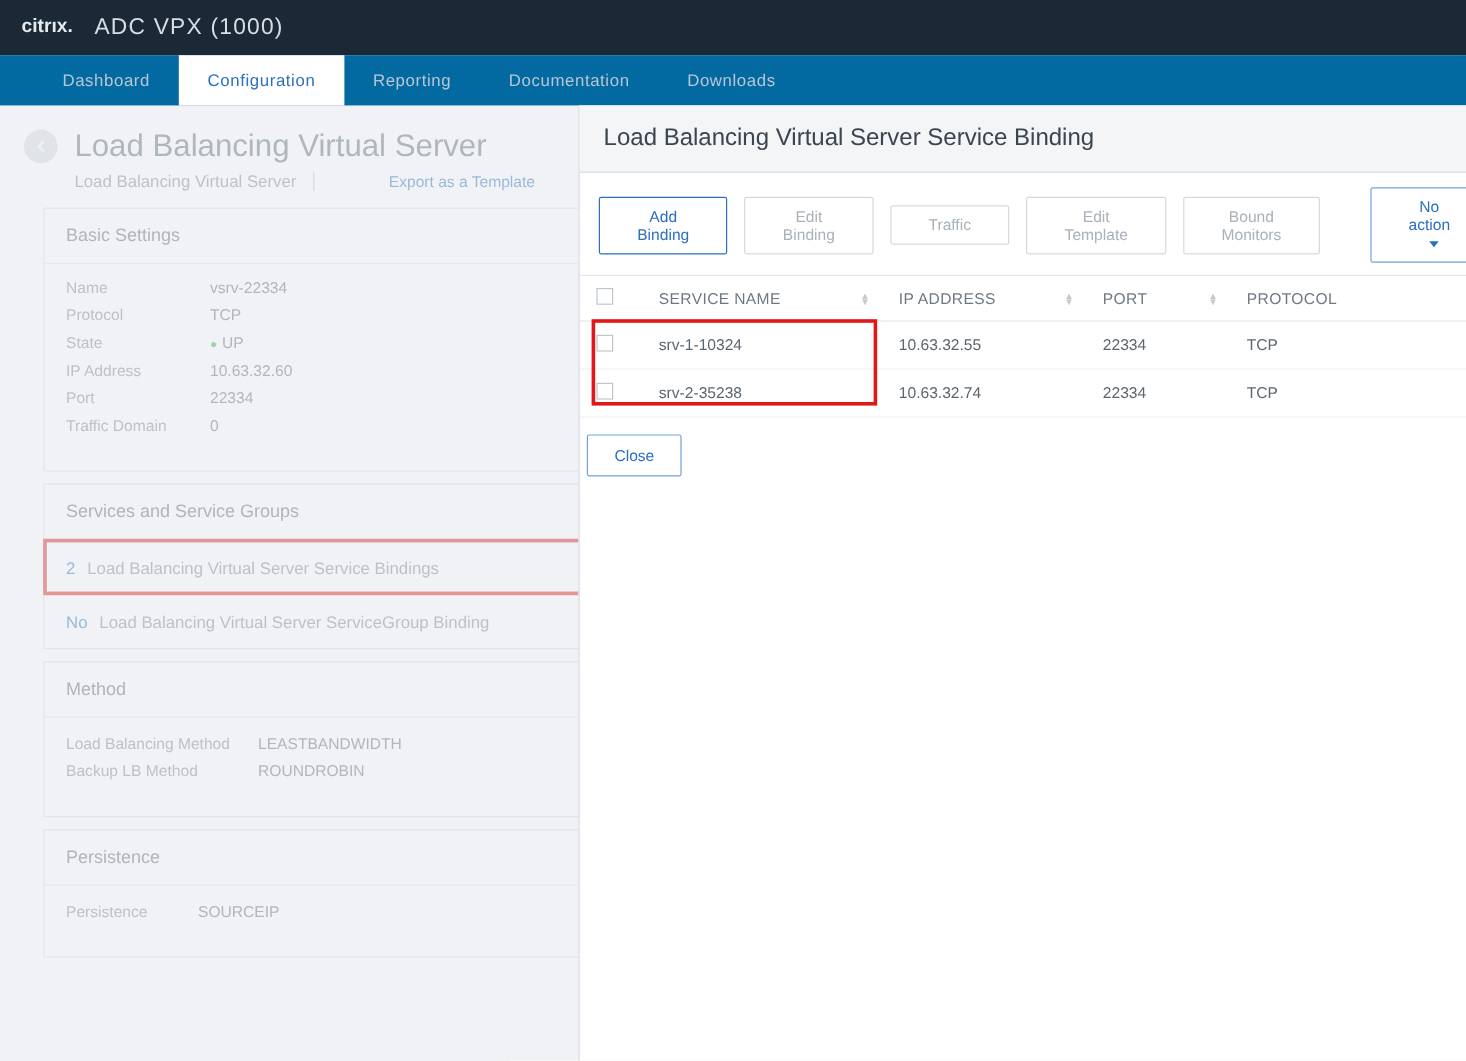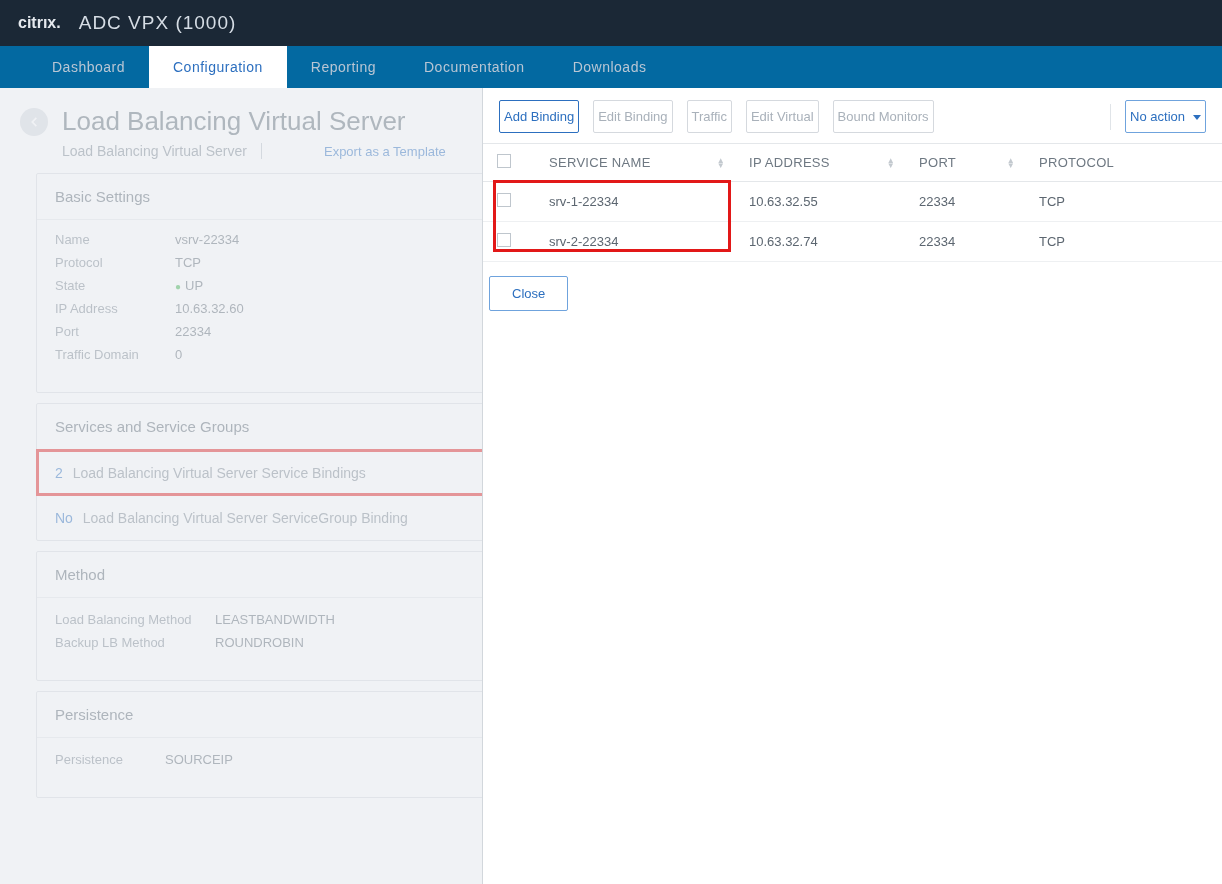--- a/index.html
+++ b/index.html
@@ -119,21 +119,21 @@
   .panel-toolbar {
     display:flex; align-items:center; gap:14px;
     padding:12px 16px 10px 16px;
     border-bottom:1px solid #e4e7ea;
   }
   .btn {
     border:1px solid #6fa3dd;
     color:#2c6fbf;
     background:#fff;
     font-size:13px;
-    padding:8px 4px;
+    padding:8px 31px;
     border-radius:2px;
     cursor:pointer;
   }
   .btn.primary-outline { border-color:#2c6fbf; }
   .btn.disabled {
     border-color:#d5d9de; color:#a9b1ba; cursor:default;
   }
   .btn.dropdown::after {
     content:""; display:inline-block; margin-left:8px;
     border-left:4px solid transparent; border-right:4px solid transparent;
@@ -248,54 +248,55 @@
         <div>Persistence</div>
         <div class="val">SOURCEIP</div>
       </div>
     </div>
 
   </div>
 
   <div class="dimmer"></div>
 
   <div class="panel">
+    <div class="panel-header">Load Balancing Virtual Server Service Binding</div>
 
     <div class="panel-toolbar">
       <button class="btn primary-outline">Add Binding</button>
       <button class="btn disabled">Edit Binding</button>
       <button class="btn disabled">Traffic</button>
-      <button class="btn disabled">Edit Virtual</button>
+      <button class="btn disabled">Edit Template</button>
       <button class="btn disabled">Bound Monitors</button>
       <div class="toolbar-spacer"></div>
       <div class="toolbar-divider"></div>
       <button class="btn dropdown">No action</button>
     </div>
 
     <div style="position:relative;">
       <table class="tbl">
         <thead>
           <tr>
             <th style="width:52px;"><span class="chk"></span></th>
             <th style="width:200px;"><span>SERVICE NAME</span><span class="sort">▲<br>▼</span></th>
             <th style="width:170px;"><span>IP ADDRESS</span><span class="sort">▲<br>▼</span></th>
             <th style="width:120px;"><span>PORT</span><span class="sort">▲<br>▼</span></th>
             <th><span>PROTOCOL</span></th>
           </tr>
         </thead>
         <tbody>
           <tr>
             <td><span class="chk"></span></td>
-            <td>srv-1-22334</td>
+            <td>srv-1-10324</td>
             <td>10.63.32.55</td>
             <td>22334</td>
             <td>TCP</td>
           </tr>
           <tr>
             <td><span class="chk"></span></td>
-            <td>srv-2-22334</td>
+            <td>srv-2-35238</td>
             <td>10.63.32.74</td>
             <td>22334</td>
             <td>TCP</td>
           </tr>
         </tbody>
       </table>
       <div style="position:absolute; left:10px; top:36px; width:238px; height:72px; border:3px solid #e21818; pointer-events:none;"></div>
     </div>
 
     <div class="panel-footer">

